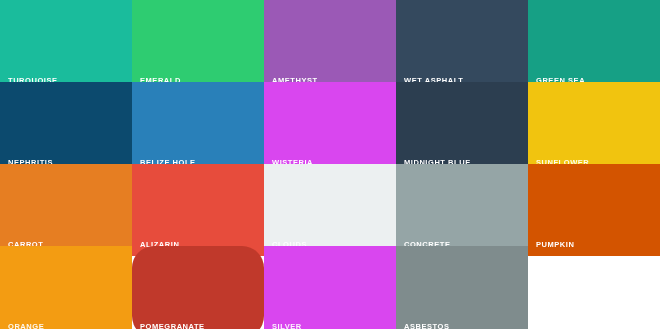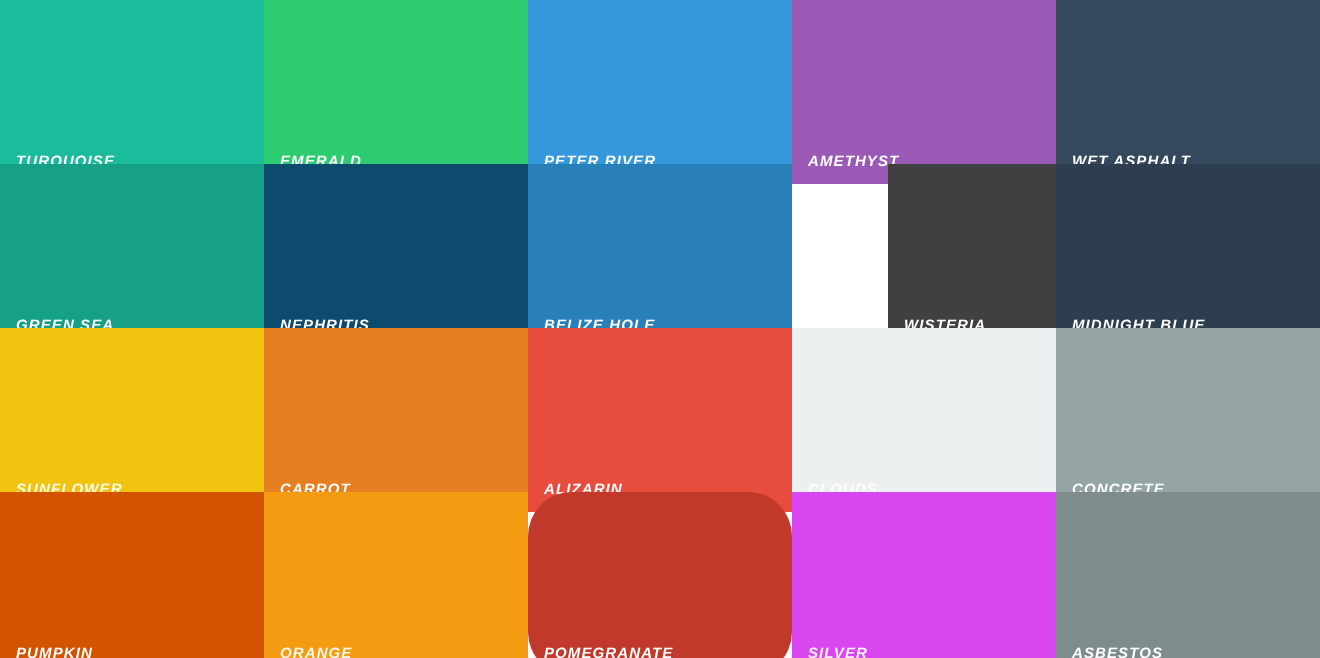--- a/index.html
+++ b/index.html
@@ -20,21 +20,20 @@
     width: 660px;
     height: 329px;
     overflow: hidden;
   }
 
   .swatch {
     position: relative;
     width: 132px;
     height: 92px;
     overflow: hidden;
-    font-style: italic;
   }
 
   .swatch-label {
     position: absolute;
     left: 8px;
     bottom: 8px;
     font-family: "Liberation Sans", sans-serif;
     font-size: 7.5px;
     font-weight: 700;
     letter-spacing: 0.55px;
@@ -54,39 +53,36 @@
 </head>
 <body>
 
 <div id="palette-grid">
     <div class="swatch" style="background-color: rgb(26, 188, 156);">
       <span class="swatch-label">TURQUOISE</span>
     </div>
     <div class="swatch" style="background-color: rgb(46, 204, 113);">
       <span class="swatch-label">EMERALD</span>
     </div>
-    <div class="swatch" style="background-color: rgb(52, 152, 219);">
-      <span class="swatch-label">PETER RIVER</span>
-    </div>
     <div class="swatch" style="background-color: rgb(155, 89, 182);">
       <span class="swatch-label">AMETHYST</span>
     </div>
     <div class="swatch" style="background-color: rgb(52, 73, 94);">
       <span class="swatch-label">WET ASPHALT</span>
     </div>
     <div class="swatch" style="background-color: rgb(22, 160, 133); padding-left: 38px;">
       <span class="swatch-label">GREEN SEA</span>
     </div>
     <div class="swatch" style="background-color: #0c4a6e;">
       <span class="swatch-label">NEPHRITIS</span>
     </div>
     <div class="swatch" style="background-color: rgb(41, 128, 185);">
       <span class="swatch-label">BELIZE HOLE</span>
     </div>
-    <div class="swatch" style="background-color: #404040; margin-left: 48px;">
+    <div class="swatch" style="background-color: #d946ef;">
       <span class="swatch-label">WISTERIA</span>
     </div>
     <div class="swatch" style="background-color: rgb(44, 62, 80);">
       <span class="swatch-label">MIDNIGHT BLUE</span>
     </div>
     <div class="swatch" style="background-color: rgb(241, 196, 15);">
       <span class="swatch-label on-light">SUNFLOWER</span>
     </div>
     <div class="swatch" style="background-color: rgb(230, 126, 34);">
       <span class="swatch-label">CARROT</span>

